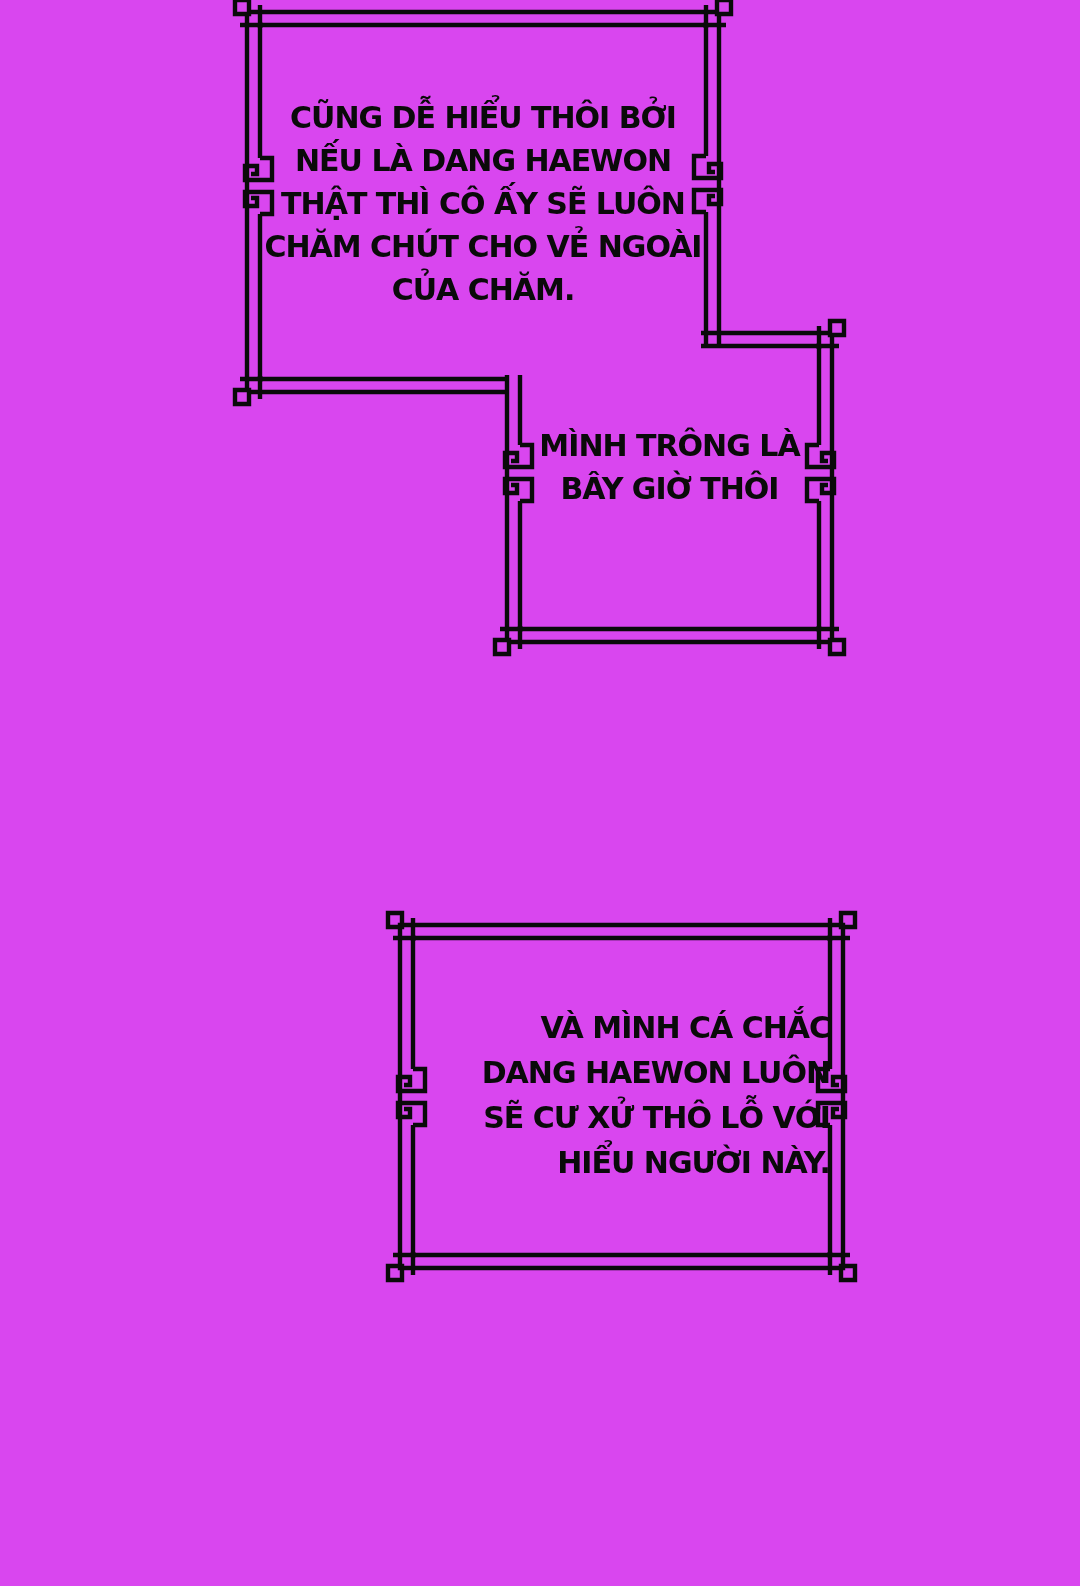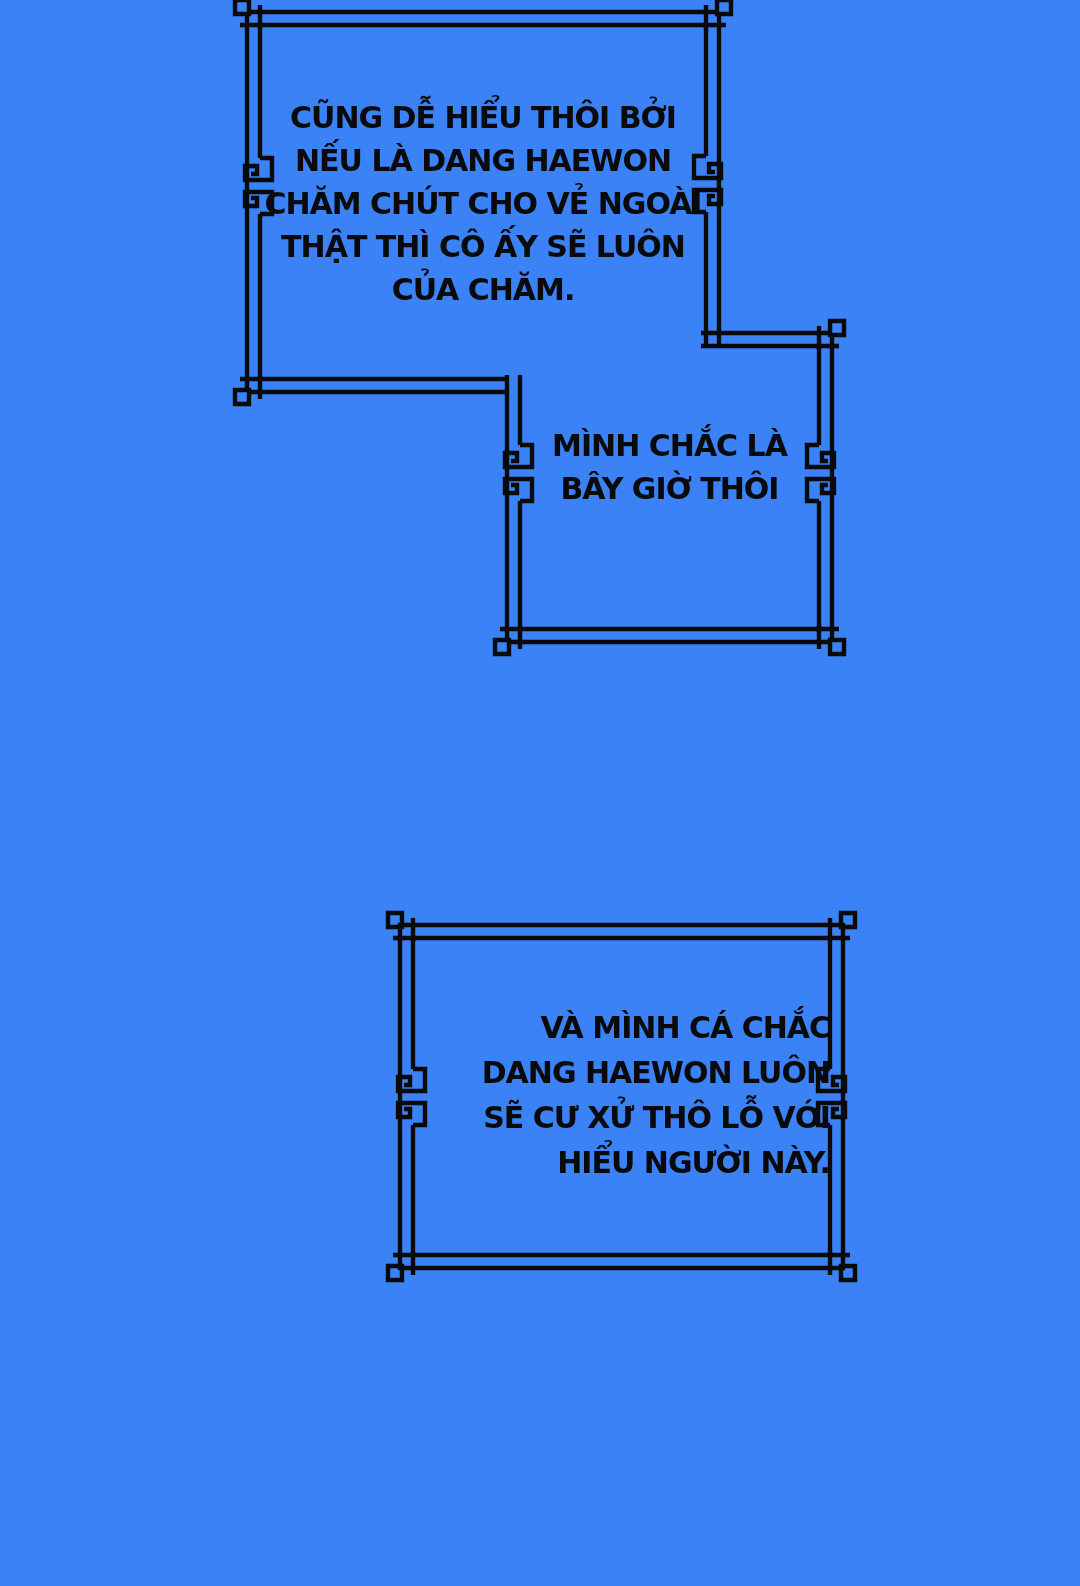--- a/index.html
+++ b/index.html
@@ -4,21 +4,21 @@
 <style>
   html, body {
     margin: 0;
     padding: 0;
     background: #ffffff;
   }
   #page {
     position: relative;
     width: 1080px;
     height: 1586px;
-    background: #3b82f6;
+    background: #d946ef;
     overflow: hidden;
     font-family: "DejaVu Sans", "Liberation Sans", sans-serif;
   }
   #frames {
     position: absolute;
     left: 0;
     top: 0;
   }
   .caption {
     position: absolute;
@@ -97,27 +97,27 @@
         <use href="#knot" transform="translate(843,1268) scale(-1,-1)"></use>
         <use href="#orn" transform="translate(413,1097)"></use>
         <use href="#orn" transform="translate(830,1097) scale(-1,1)"></use>
       </g>
     </g>
   </svg>
 
   <div id="t1" class="caption" style="left:260px; top:96px; width:446px;">
     <div>CŨNG DỄ HIỂU THÔI BỞI</div>
     <div>NẾU LÀ DANG HAEWON</div>
+    <div>THẬT THÌ CÔ ẤY SẼ LUÔN</div>
     <div>CHĂM CHÚT CHO VẺ NGOÀI</div>
-    <div>THẬT THÌ CÔ ẤY SẼ LUÔN</div>
     <div>CỦA CHĂM.</div>
   </div>
 
   <div id="t2" class="caption" style="left:520px; top:424px; width:299px;">
-    <div>MÌNH CHẮC LÀ</div>
+    <div>MÌNH TRÔNG LÀ</div>
     <div>BÂY GIỜ THÔI</div>
   </div>
 
   <div id="t3" class="caption" style="left:413px; top:1005px; width:417px;text-align:right;">
     <div>VÀ MÌNH CÁ CHẮC</div>
     <div>DANG HAEWON LUÔN</div>
     <div>SẼ CƯ XỬ THÔ LỖ VỚI</div>
     <div>HIỂU NGƯỜI NÀY.</div>
   </div>
 

